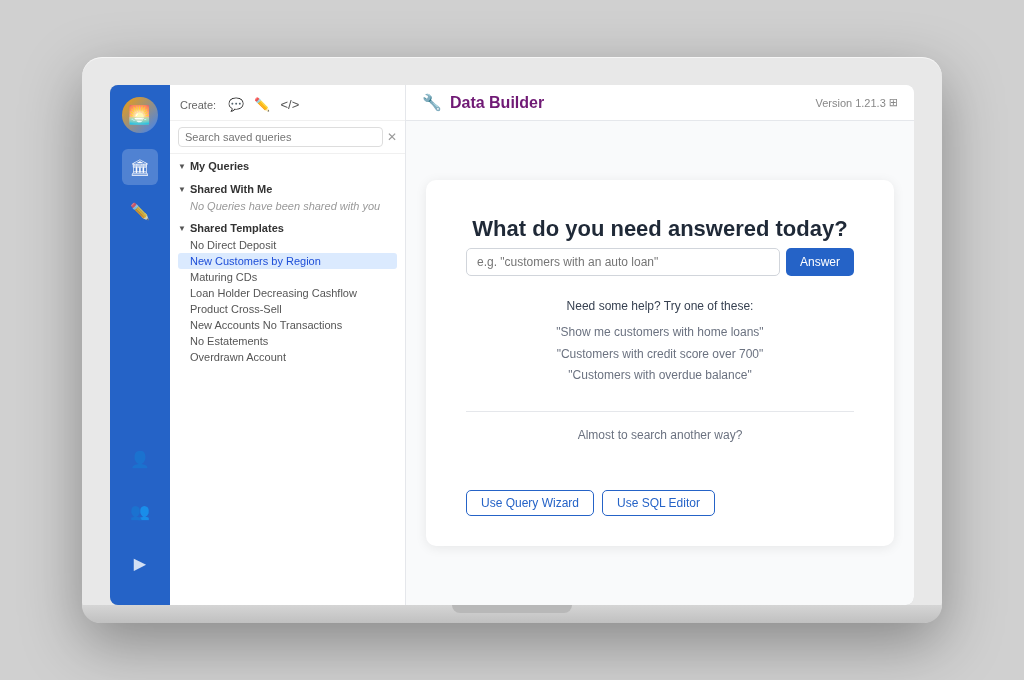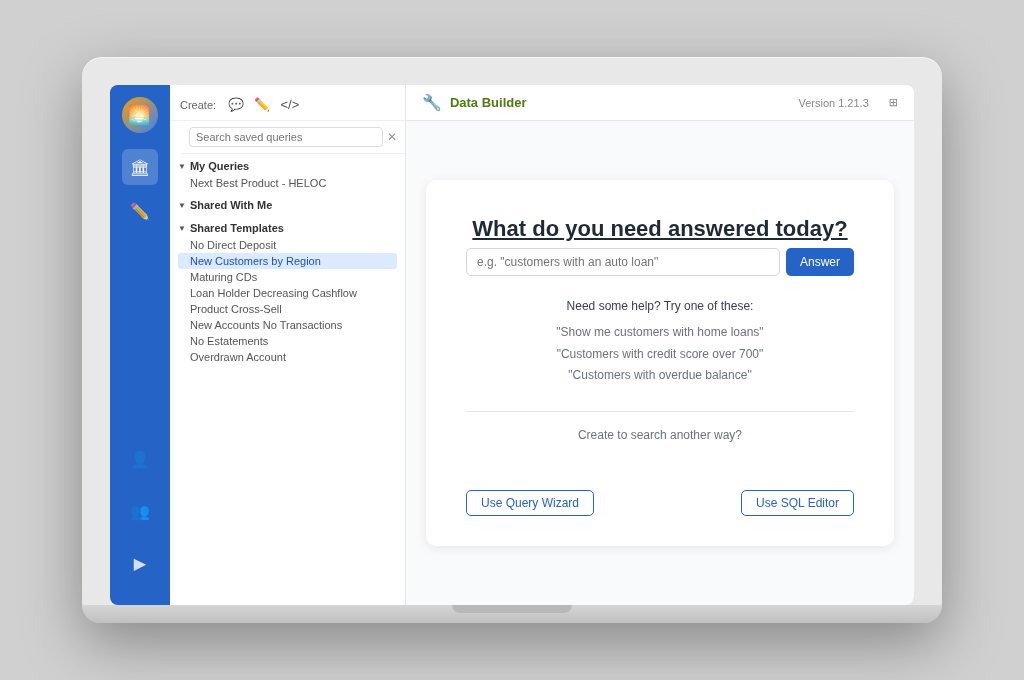--- a/index.html
+++ b/index.html
@@ -135,21 +135,20 @@
       cursor: pointer;
       font-size: 13px;
       padding: 2px;
     }
 
     .search-row {
       padding: 6px 8px;
       display: flex;
       align-items: center;
       border-bottom: 1px solid #f0f0f0;
-      margin-left: 11px;
     }
 
     .search-input {
       flex: 1;
       border: 1px solid #ddd;
       border-radius: 4px;
       padding: 3px 6px;
       font-size: 11px;
       outline: none;
       color: #999;
@@ -224,29 +223,29 @@
       align-items: center;
       gap: 8px;
     }
 
     .app-icon {
       color: #2563c7;
       font-size: 16px;
     }
 
     .app-title {
-      font-size: 13px;
+      font-size: 16px;
       font-weight: 600;
-      color: #4d7c0f;
+      color: #701a75;
     }
 
     .top-bar-right {
       display: flex;
       align-items: center;
-      gap: 20px;
+      gap: 3px;
       font-size: 11px;
       color: #888;
     }
 
     .main-area {
       flex: 1;
       display: flex;
       align-items: center;
       justify-content: center;
       padding: 20px;
@@ -259,21 +258,20 @@
       padding: 36px 40px 30px;
       width: 480px;
       text-align: center;
     }
 
     .query-title {
       font-size: 22px;
       font-weight: 600;
       color: #1f2937;
       margin-bottom: 6px;
-      text-decoration: underline;
     }
 
     .query-input-row {
       display: flex;
       gap: 6px;
       margin-bottom: 20px;
     }
 
     .query-input {
       flex: 1;
@@ -321,21 +319,21 @@
 
     .alternative-row {
       font-size: 12px;
       color: #6b7280;
       margin-bottom: 10px;
     }
 
     .alt-buttons {
       display: flex;
       gap: 8px;
-      justify-content: space-between;
+      justify-content: flex-start;
       margin-top: 48px;
     }
 
     .alt-btn {
       border: 1px solid #2563c7;
       color: #2563c7;
       background: #fff;
       border-radius: 5px;
       padding: 5px 14px;
       font-size: 12px;
@@ -385,28 +383,28 @@
       <div class="search-row">
         <input class="search-input" type="text" placeholder="Search saved queries" style="">
         <span class="search-clear">✕</span>
       </div>
 
       <div class="section-group">
         <div class="section-header">
           <span class="section-arrow">▼</span>
           <span>My Queries</span>
         </div>
-        <div class="section-item">Next Best Product - HELOC</div>
       </div>
 
       <div class="section-group">
         <div class="section-header">
           <span class="section-arrow">▼</span>
           <span>Shared With Me</span>
         </div>
+        <div class="section-item no-data">No Queries have been shared with you</div>
       </div>
 
       <div class="section-group">
         <div class="section-header">
           <span class="section-arrow">▼</span>
           <span>Shared Templates</span>
         </div>
         <div class="section-item">No Direct Deposit</div>
         <div class="section-item active">New Customers by Region</div>
         <div class="section-item">Maturing CDs</div>
@@ -441,21 +439,21 @@
 
           <div class="suggestions">
             <div class="hint-label">Need some help? Try one of these:</div>
             <div class="hint">"Show me customers with home loans"</div>
             <div class="hint">"Customers with credit score over 700"</div>
             <div class="hint">"Customers with overdue balance"</div>
           </div>
 
           <div class="divider"></div>
 
-          <div class="alternative-row">Create to search another way?</div>
+          <div class="alternative-row">Almost to search another way?</div>
 
           <div class="alt-buttons">
             <button class="alt-btn">Use Query Wizard</button>
             <button class="alt-btn">Use SQL Editor</button>
           </div>
         </div>
       </div>
     </div>
 
   </div>

